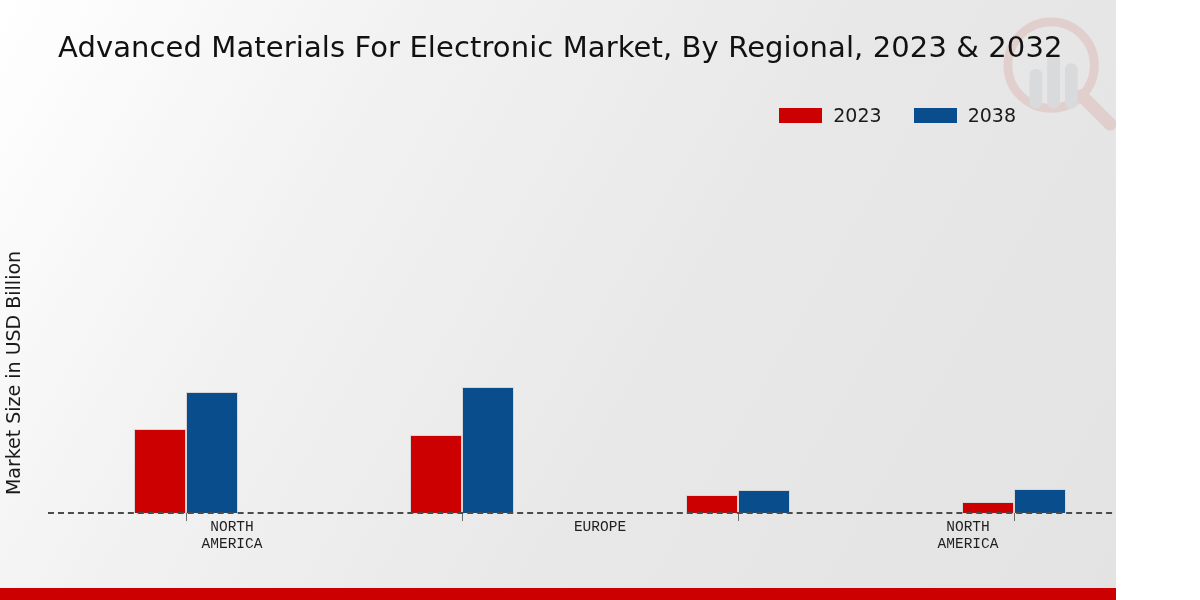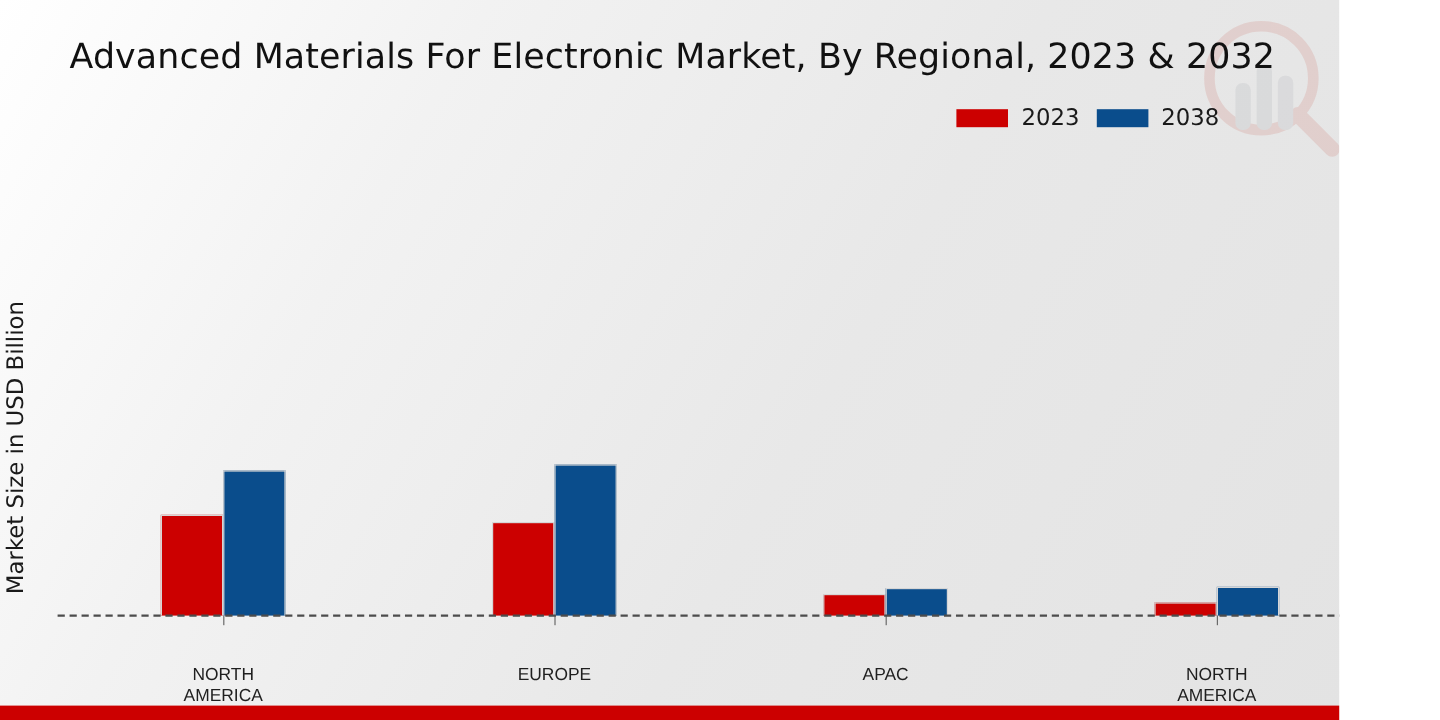--- a/index.html
+++ b/index.html
@@ -41,24 +41,24 @@
     color: #111111;
     letter-spacing: 0.1px;
     white-space: nowrap;
     font-family: "DejaVu Sans", sans-serif;
   }
 
   
   .legend {
     position: absolute;
     right: 100px;
-    top: 87px;
+    top: 104px;
     display: flex;
     align-items: center;
-    gap: 14px;
+    gap: 32px;
     text-align: center;
   }
   .legend-item {
     display: flex;
     align-items: center;
     gap: 11px;
   }
   .legend-swatch {
     width: 43px;
     height: 15px;
@@ -157,22 +157,21 @@
     top: 519px;
     width: 1104px;
     display: flex;
   }
   .cat {
     flex: 1 1 0;
     text-align: center;
     font-size: 14.5px;
     color: #1f1f1f;
     line-height: 17px;
-    font-family: Liberation Sans, sans-serif;
-    margin-top: 36px;
+    font-family: Liberation Mono, monospace;
   }
 
   
   .footer-bar {
     position: absolute;
     left: 0;
     bottom: 0;
     width: 1200px;
     height: 12px;
     background: #cc0000;
@@ -249,22 +248,19 @@
 
   <div class="cats">
     <div class="cat">
       <div>NORTH</div>
       <div>AMERICA</div>
     </div>
     <div class="cat">
       <div>EUROPE</div>
     </div>
     <div class="cat">
-      <div>APAC</div>
-    </div>
-    <div class="cat">
       <div>NORTH</div>
       <div>AMERICA</div>
     </div>
   </div>
 
   <div class="footer-bar"></div>
 </div>
 
 </body></html>

